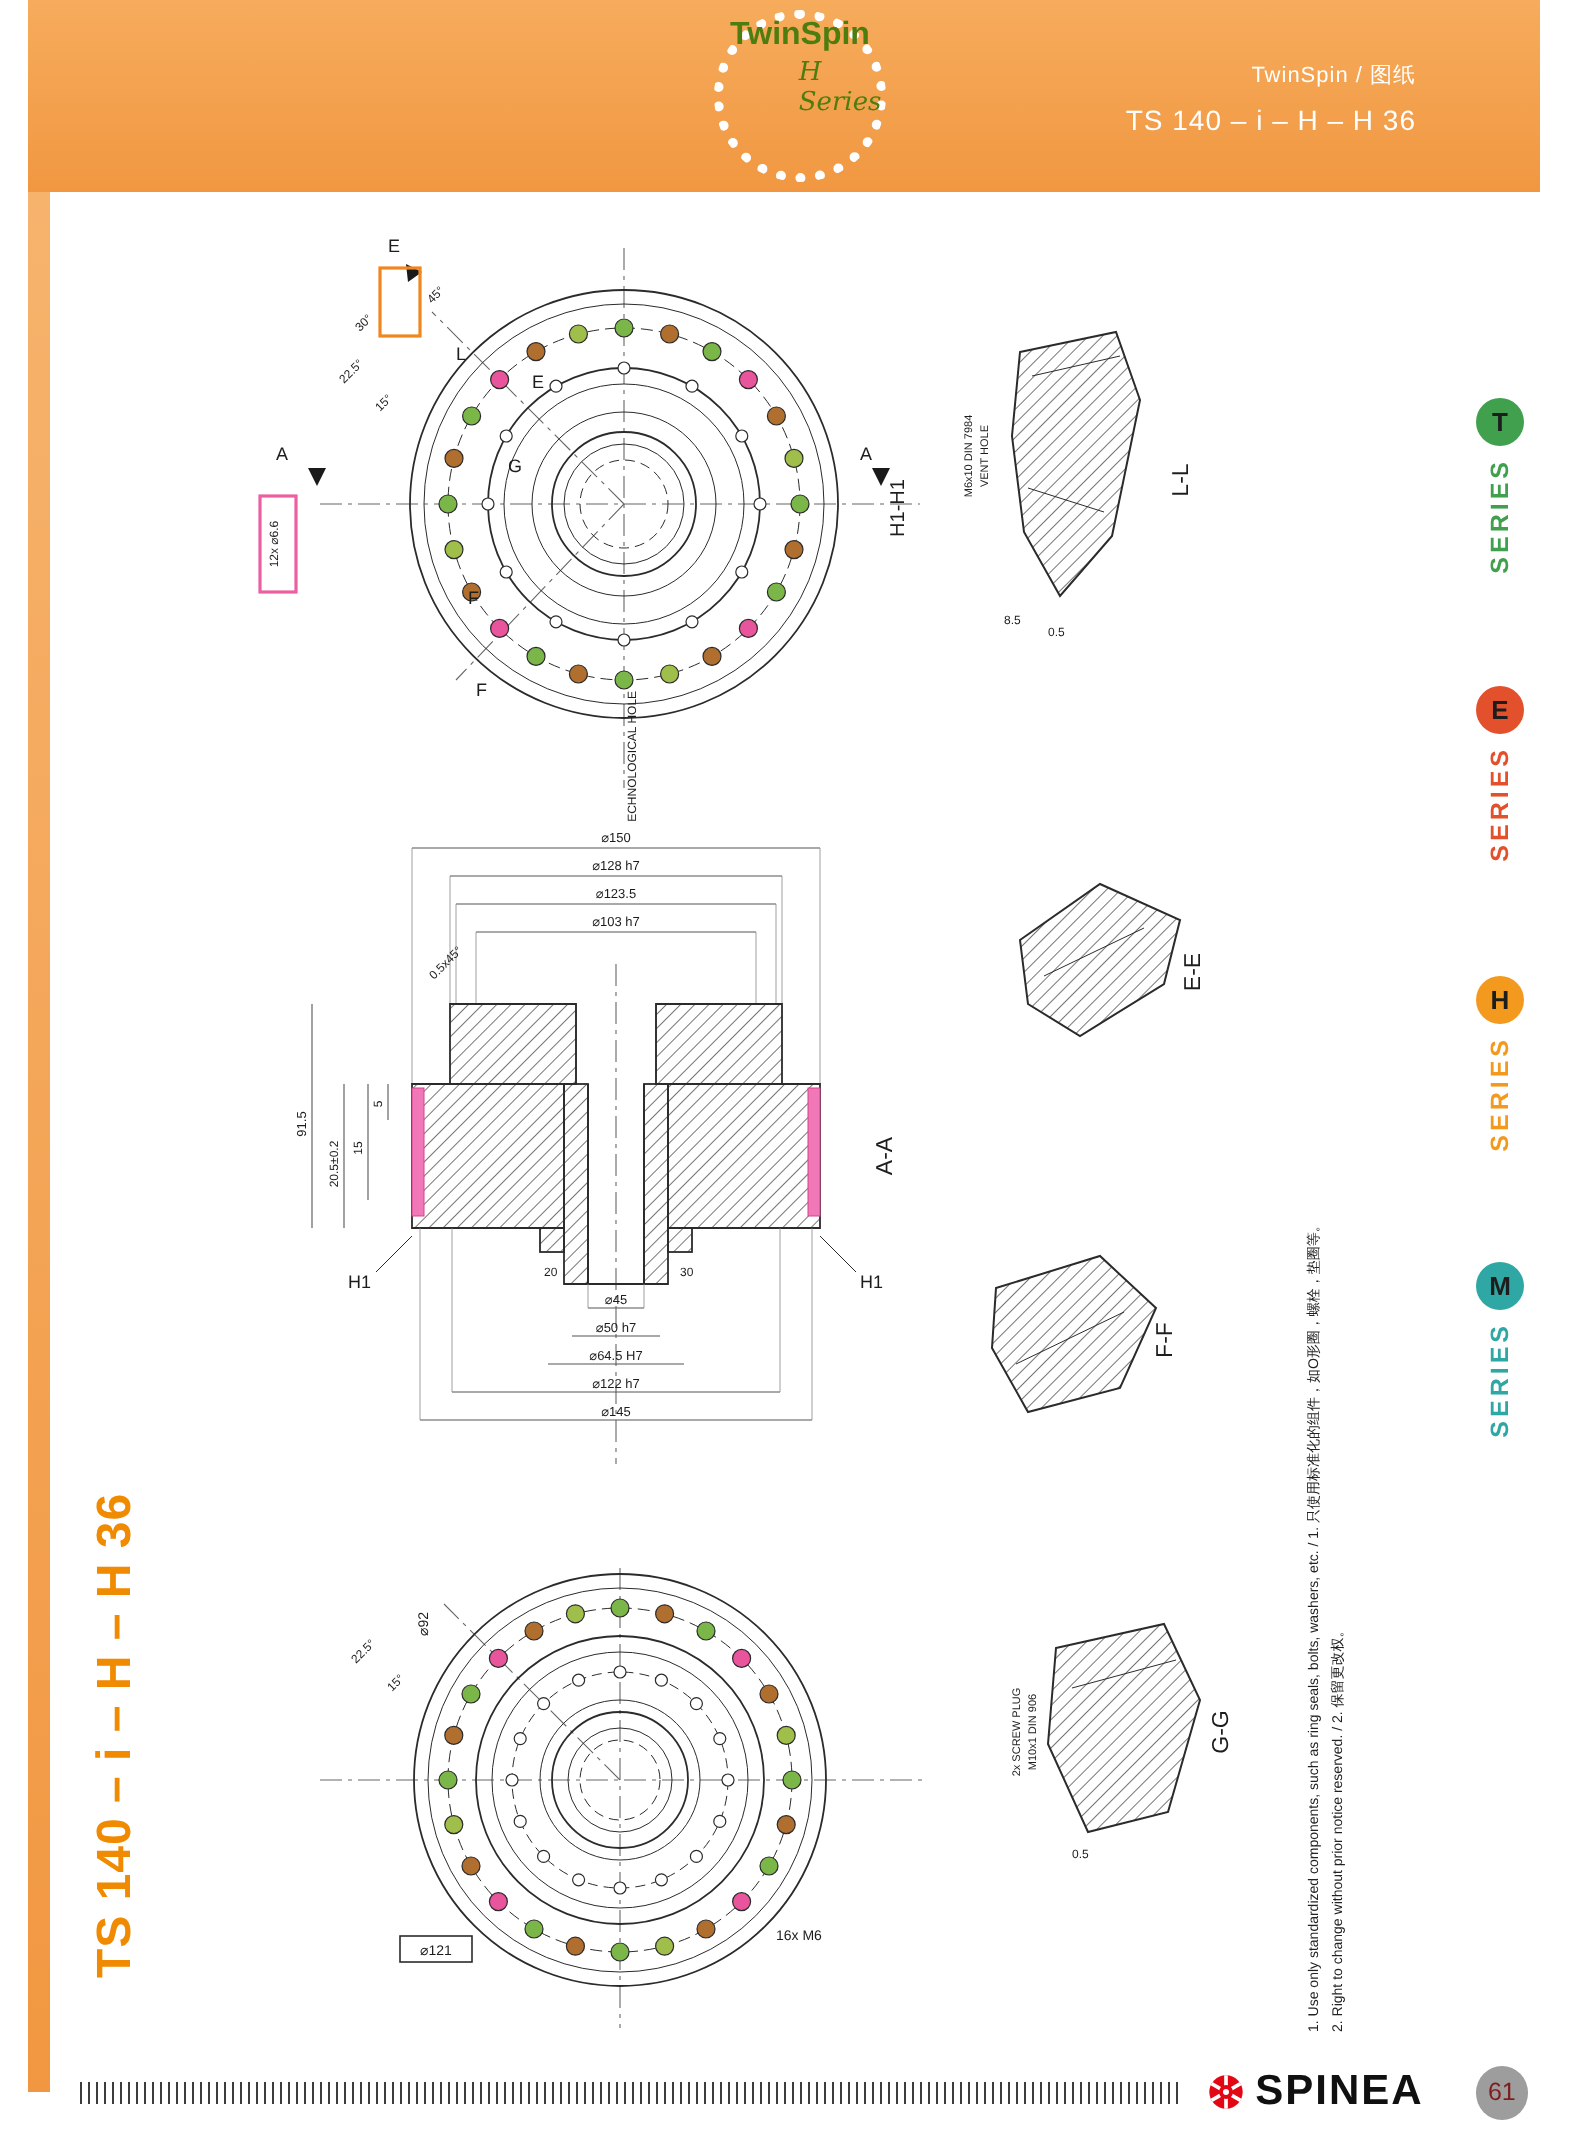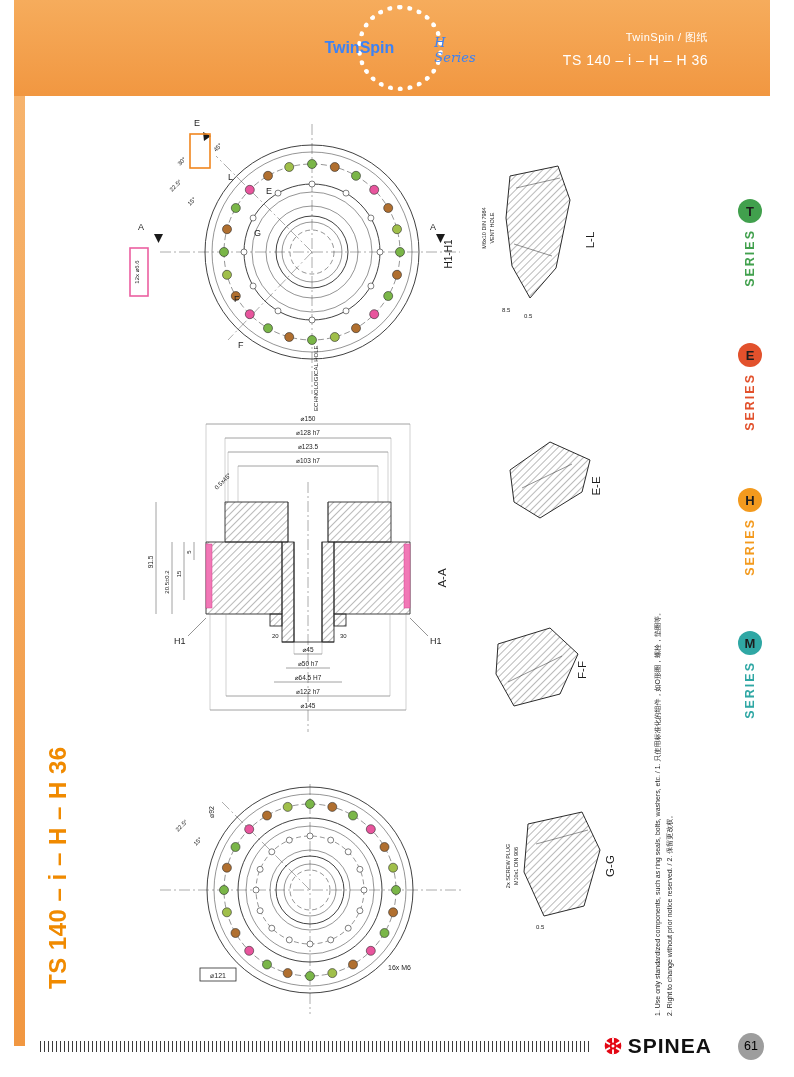--- a/index.html
+++ b/index.html
@@ -4,22 +4,22 @@
 <style>
   html,body{margin:0;padding:0;background:#fff;}
   .page{position:relative;width:794px;height:1077px;background:#fff;overflow:hidden;
         font-family:"Liberation Sans",sans-serif;}
   
   .band{position:absolute;left:14px;top:0;width:756px;height:96px;
         background:linear-gradient(180deg,#f6ac5c,#f19741);}
   .strip{position:absolute;left:14px;top:0;width:11px;height:1046px;
          background:linear-gradient(180deg,#f7b671,#f19741);}
   .logo-badge{position:absolute;left:357px;top:5px;width:86px;height:86px;border:5px dotted #fff;
-              border-radius:50%;box-sizing:border-box;display:flex;flex-direction:row;
-              align-items:center;justify-content:center;color:#3b82f6;}
+              border-radius:50%;box-sizing:border-box;display:flex;flex-direction:column;
+              align-items:center;color:#4d7c0f;}
   .logo-title{font-size:16px;font-weight:bold;line-height:1;}
   .logo-sub{font-family:"DejaVu Serif",serif;font-style:italic;font-size:13px;margin-top:3px;margin-left:40px;}
   .hdr-text{position:absolute;left:530px;top:30px;width:178px;text-align:right;color:#fff;}
   .hdr-line1{font-size:11px;letter-spacing:.5px;}
   .hdr-line2{font-size:14px;margin-top:7px;letter-spacing:.5px;}
   
   .series-item{position:absolute;left:733px;width:34px;display:flex;flex-direction:column;
                align-items:center;gap:5px;cursor:pointer;}
   .vlabel{writing-mode:vertical-rl;transform:rotate(180deg);font-size:12.5px;font-weight:bold;
           letter-spacing:2px;}
@@ -28,21 +28,21 @@
   .side-title{position:absolute;left:44px;top:989px;transform:rotate(-90deg);transform-origin:0 0;
               font-size:24px;font-weight:bold;color:#f08a00;white-space:nowrap;letter-spacing:.5px;}
   .notes{position:absolute;left:652px;top:1016px;transform:rotate(-90deg);transform-origin:0 0;
          font-size:7px;color:#222;white-space:nowrap;line-height:1.7;}
   
   .footer{position:absolute;left:40px;top:1031px;width:724px;height:30px;display:flex;align-items:center;}
   .barcode{width:566px;height:11px;
            background:repeating-linear-gradient(90deg,#3c3c3c 0,#3c3c3c 1px,transparent 1px,transparent 4px);}
   .brand{display:flex;align-items:center;gap:5px;margin-left:14px;}
   .brand-name{font-size:21px;font-weight:800;letter-spacing:1px;color:#101010;}
-  .page-badge{width:27px;height:27px;border-radius:50%;background:#9d9d9d;color:#000000;font-size:12.5px;
+  .page-badge{width:27px;height:27px;border-radius:50%;background:#9d9d9d;color:#7f1d1d;font-size:12.5px;
               display:flex;align-items:center;justify-content:center;margin-left:26px;}
   
   svg.draw{position:absolute;}
   svg text{fill:#1d1d1d;font-family:"Liberation Sans",sans-serif;}
   .ln{stroke:#2b2b2b;stroke-width:.9;fill:none}
   .tn{stroke:#2b2b2b;stroke-width:.5;fill:none}
   .cl{stroke:#666;stroke-width:.55;fill:none;stroke-dasharray:11 3 2 3}
   .dm{stroke:#555;stroke-width:.55;fill:none}
   .ext{stroke:#888;stroke-width:.4;fill:none}
   .t55{font-size:5.5px}.t6{font-size:6px}.t65{font-size:6.5px}.t7{font-size:7px}

